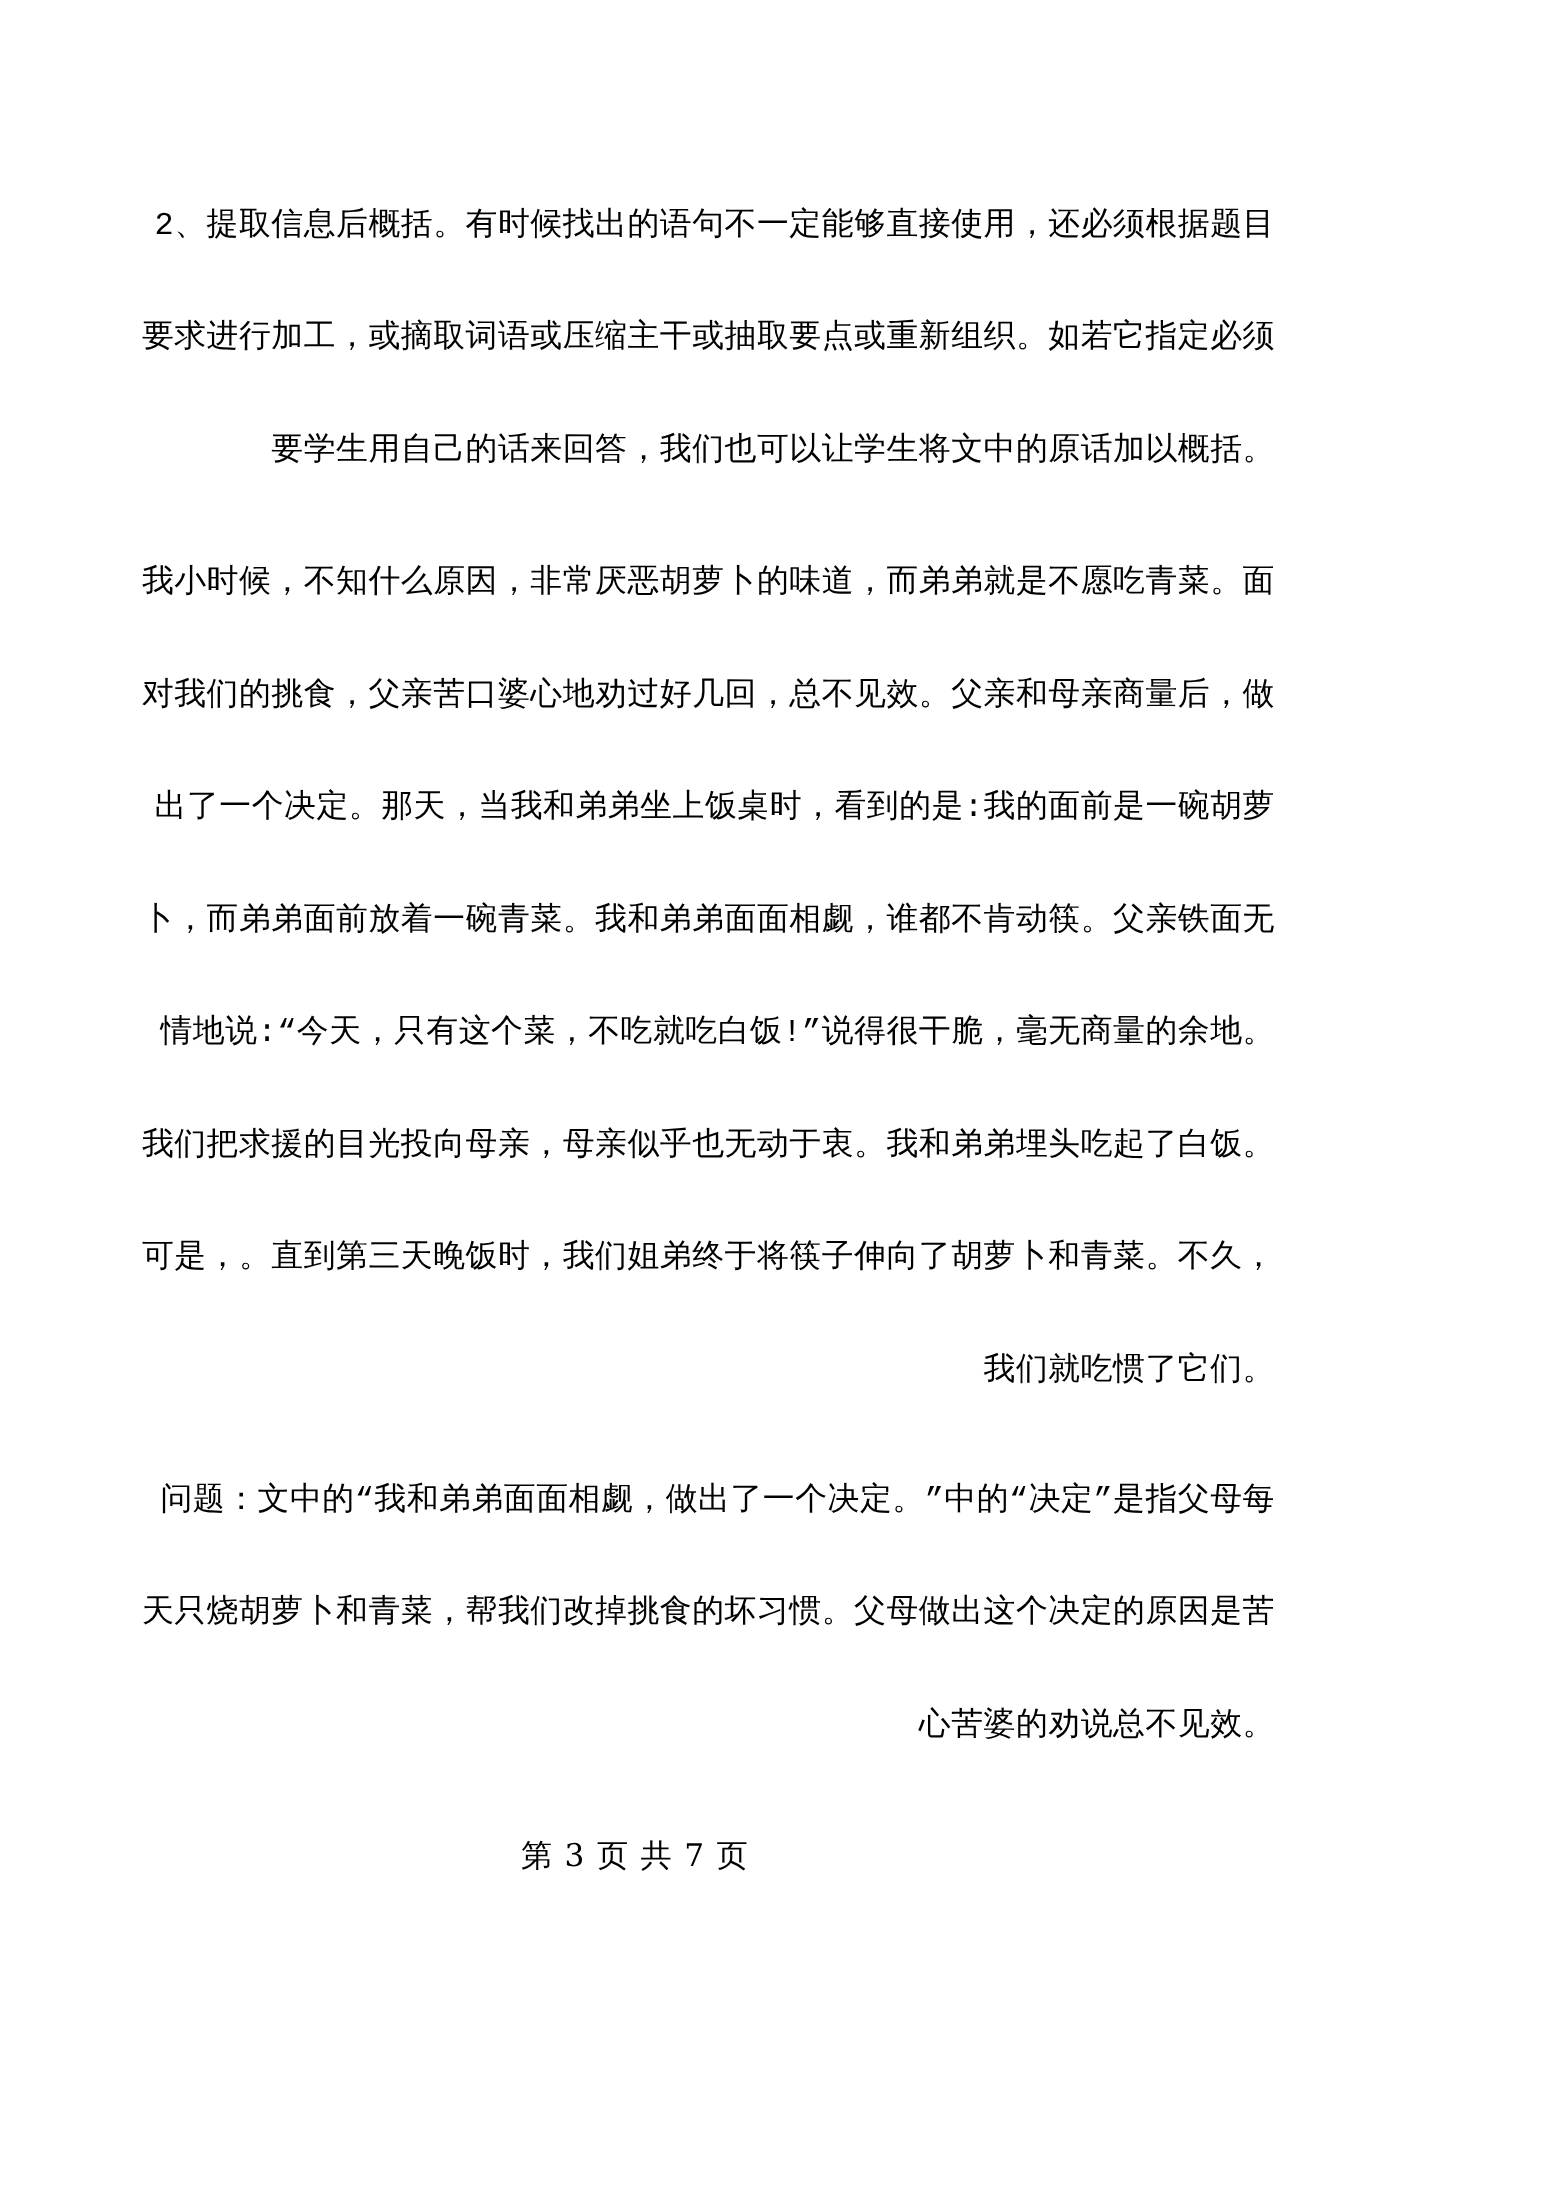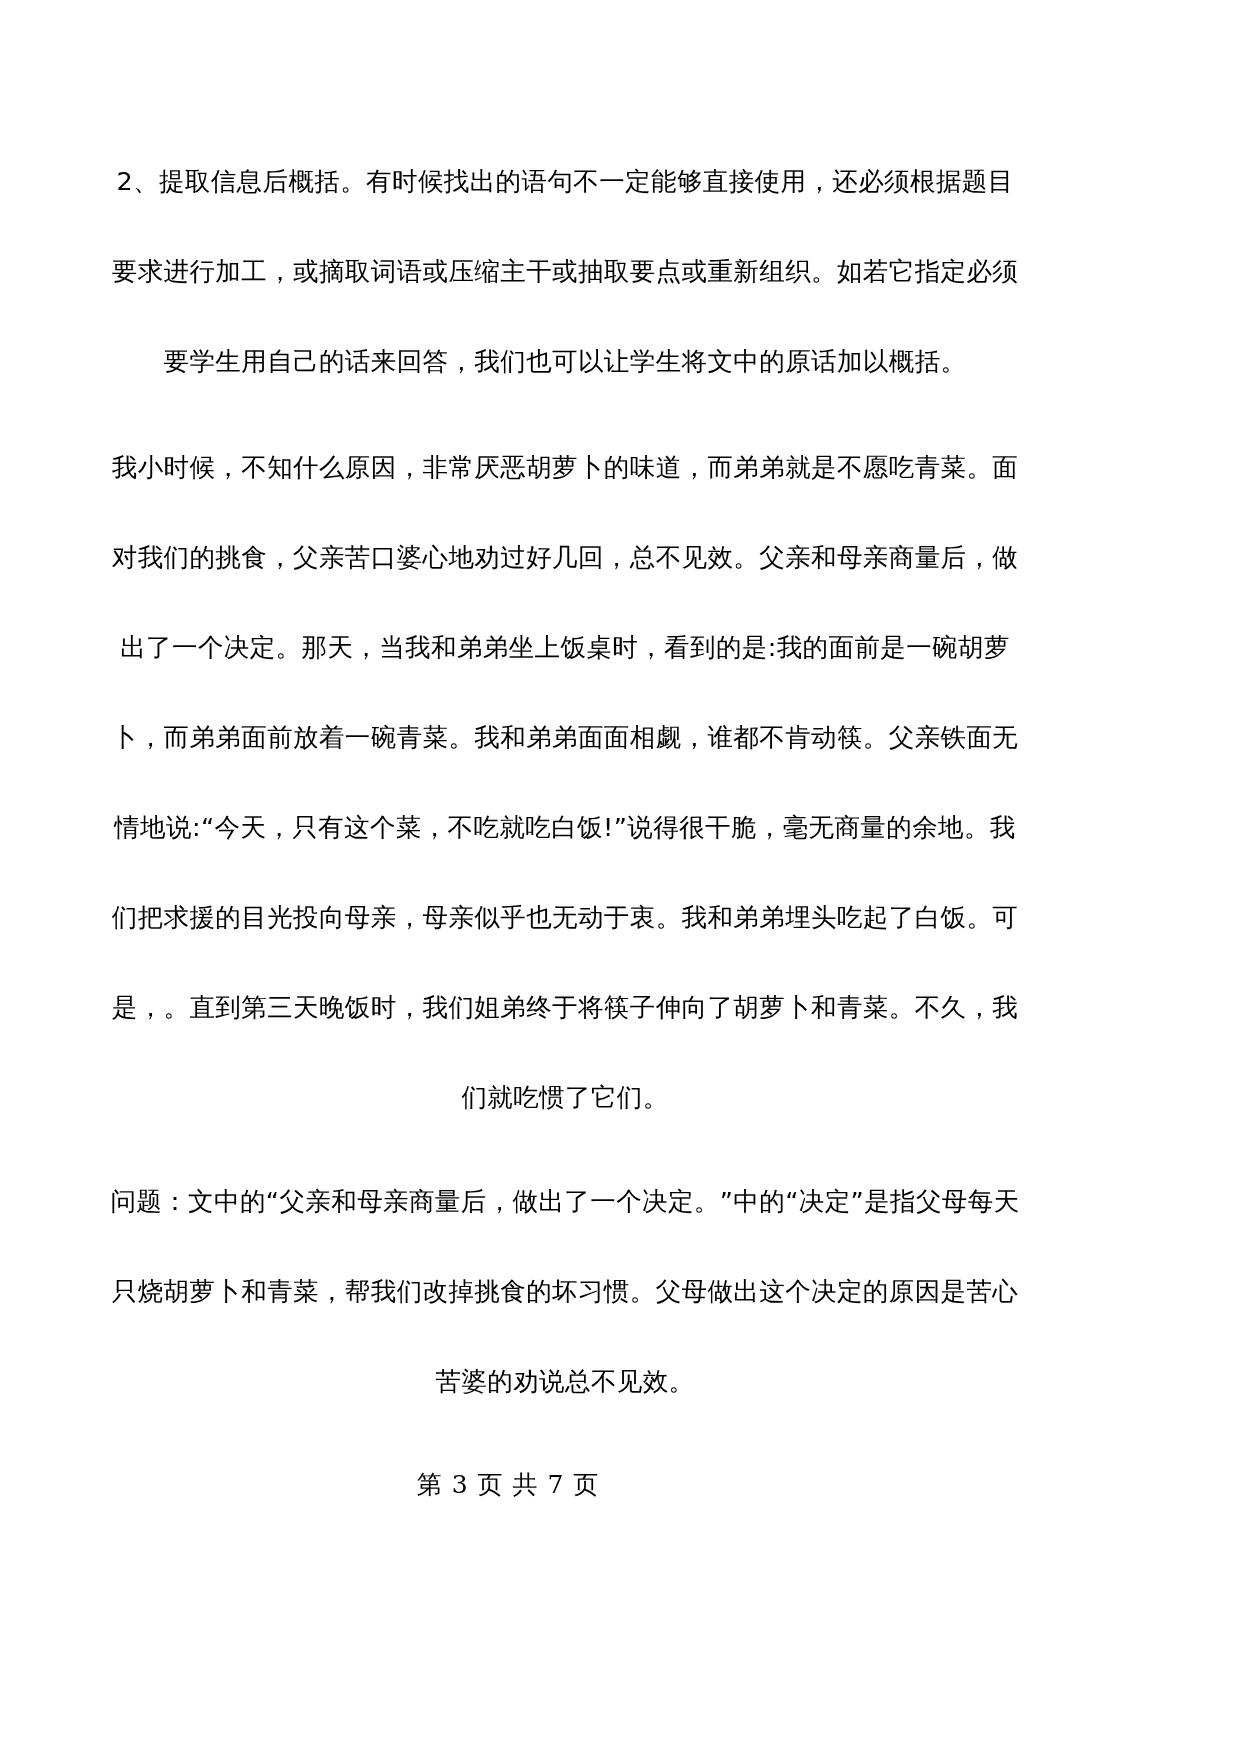--- a/index.html
+++ b/index.html
@@ -28,21 +28,22 @@
     font-size: 25.5px;
     line-height: 90px;
     color: #000000;
     text-align: justify;
     text-justify: inter-ideograph;
     letter-spacing: 0.4px;
     margin: 0;
     word-break: break-all;
   }
   .para.last-line-left {
-    text-align: center;
+    text-align: right;
+    font-family: Liberation Mono, monospace;
   }
   .gap-sm { height: 8px; }
   .gap-md { height: 14px; }
   .footer {
     position: absolute;
     left: 0;
     top: 1468px;
     width: 1016px;
     text-align: center;
     font-size: 25px;
@@ -65,21 +66,21 @@
 
     <div class="gap-sm"></div>
 
 
     <div class="gap-sm"></div>
 
     <p class="para last-line-left">我小时候，不知什么原因，非常厌恶胡萝卜的味道，而弟弟就是不愿吃青菜。面对我们的挑食，父亲苦口婆心地劝过好几回，总不见效。父亲和母亲商量后，做出了一个决定。那天，当我和弟弟坐上饭桌时，看到的是:我的面前是一碗胡萝卜，而弟弟面前放着一碗青菜。我和弟弟面面相觑，谁都不肯动筷。父亲铁面无情地说:“今天，只有这个菜，不吃就吃白饭!”说得很干脆，毫无商量的余地。我们把求援的目光投向母亲，母亲似乎也无动于衷。我和弟弟埋头吃起了白饭。可是，。直到第三天晚饭时，我们姐弟终于将筷子伸向了胡萝卜和青菜。不久，我们就吃惯了它们。</p>
 
     <div class="gap-md"></div>
 
-    <p class="para last-line-left">问题：文中的“父亲和母亲商量后，做出了一个决定。”中的“决定”是指父母每天只烧胡萝卜和青菜，帮我们改掉挑食的坏习惯。父母做出这个决定的原因是苦心苦婆的劝说总不见效。</p>
+    <p class="para last-line-left">问题：文中的“我和弟弟面面相觑，做出了一个决定。”中的“决定”是指父母每天只烧胡萝卜和青菜，帮我们改掉挑食的坏习惯。父母做出这个决定的原因是苦心苦婆的劝说总不见效。</p>
 
   </div>
 
   <div class="footer">
     <span>第</span>
     <span class="num">3</span>
     <span>页 共</span>
     <span class="num">7</span>
     <span>页</span>
   </div>

